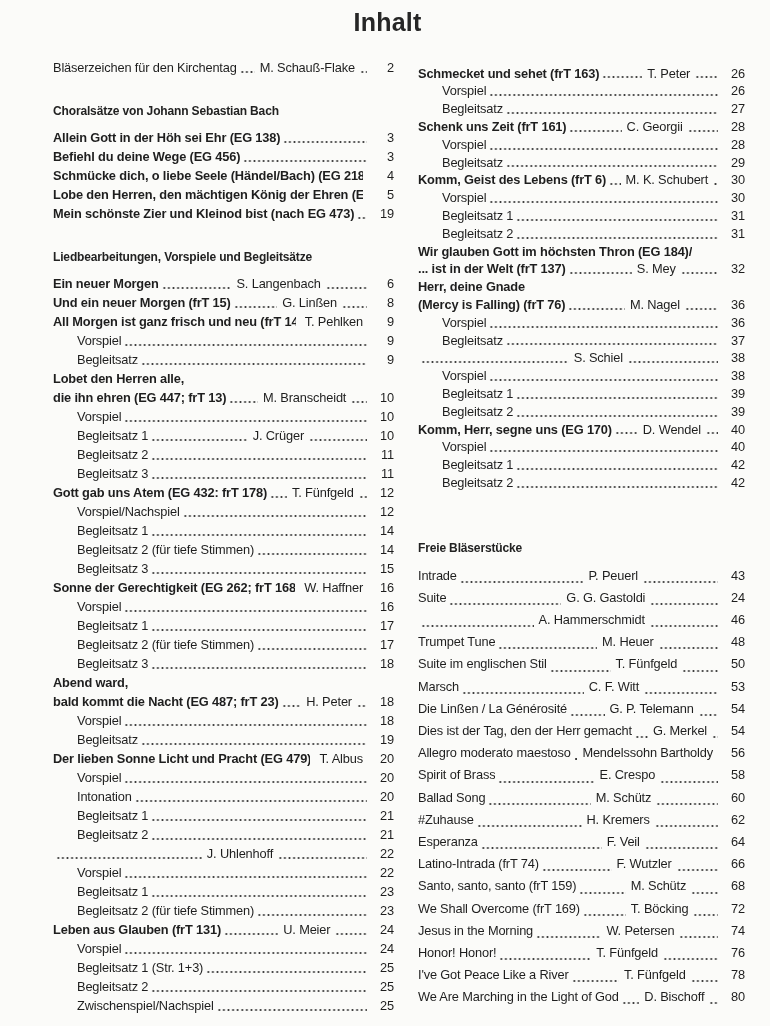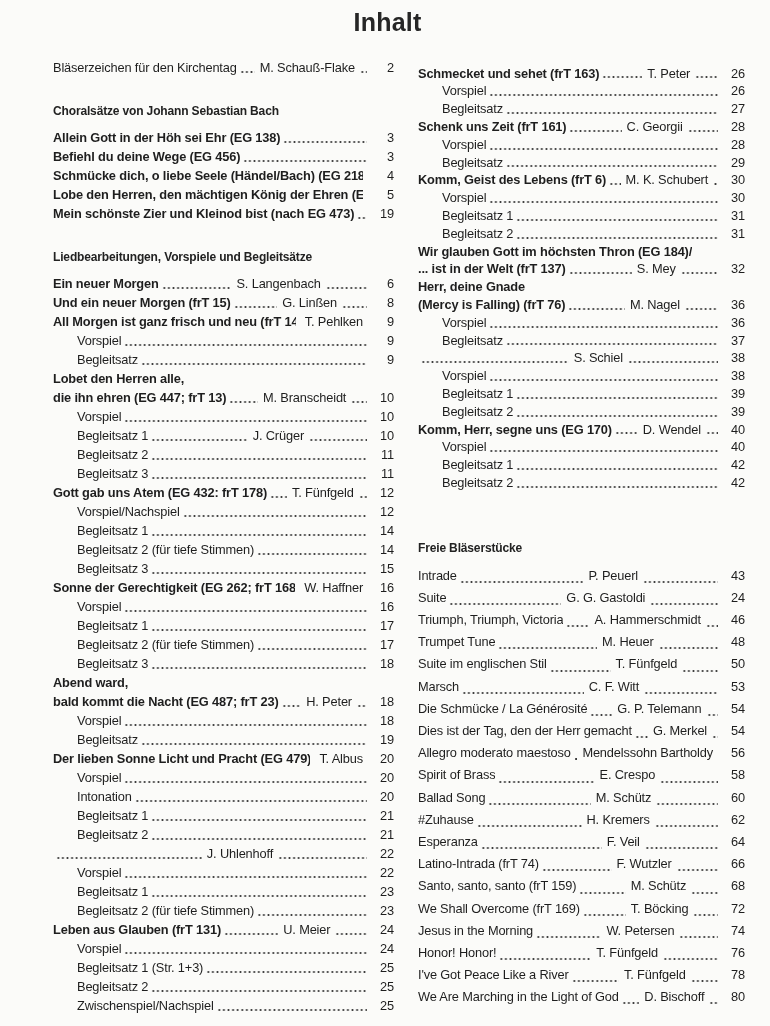--- a/index.html
+++ b/index.html
@@ -469,21 +469,20 @@
           <span class="pg">43</span>
         </div>
         <div class="row">
           <span class="t">Suite</span>
           <span class="lead lead1"></span>
           <span class="auth">G. G. Gastoldi</span>
           <span class="lead lead2"></span>
           <span class="pg">24</span>
         </div>
         <div class="row">
-          <span class="t">Triumph, Triumph, Victoria</span>
           <span class="lead lead1"></span>
           <span class="auth">A. Hammerschmidt</span>
           <span class="lead lead2"></span>
           <span class="pg">46</span>
         </div>
         <div class="row">
           <span class="t">Trumpet Tune</span>
           <span class="lead lead1"></span>
           <span class="auth">M. Heuer</span>
           <span class="lead lead2"></span>
@@ -497,21 +496,21 @@
           <span class="pg">50</span>
         </div>
         <div class="row">
           <span class="t">Marsch</span>
           <span class="lead lead1"></span>
           <span class="auth">C. F. Witt</span>
           <span class="lead lead2"></span>
           <span class="pg">53</span>
         </div>
         <div class="row">
-          <span class="t">Die Schmücke / La Générosité</span>
+          <span class="t">Die Linßen / La Générosité</span>
           <span class="lead lead1"></span>
           <span class="auth">G. P. Telemann</span>
           <span class="lead lead2"></span>
           <span class="pg">54</span>
         </div>
         <div class="row">
           <span class="t">Dies ist der Tag, den der Herr gemacht</span>
           <span class="lead lead1"></span>
           <span class="auth">G. Merkel</span>
           <span class="lead lead2"></span>

